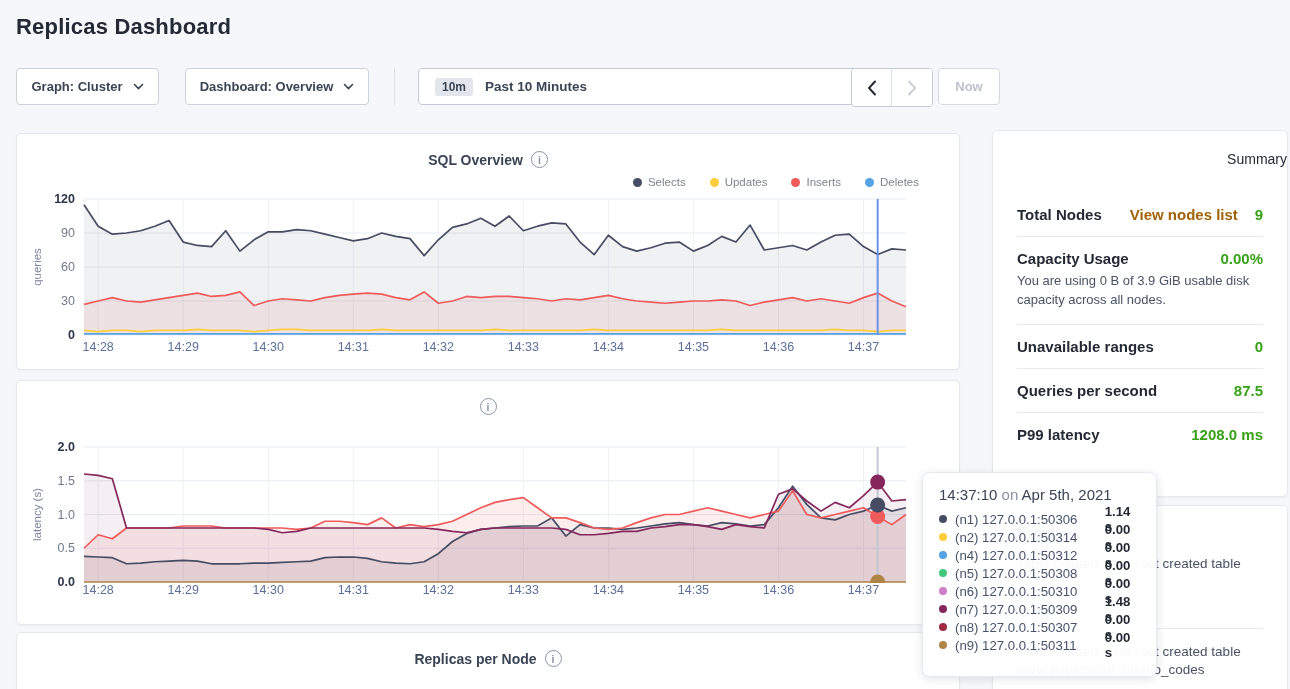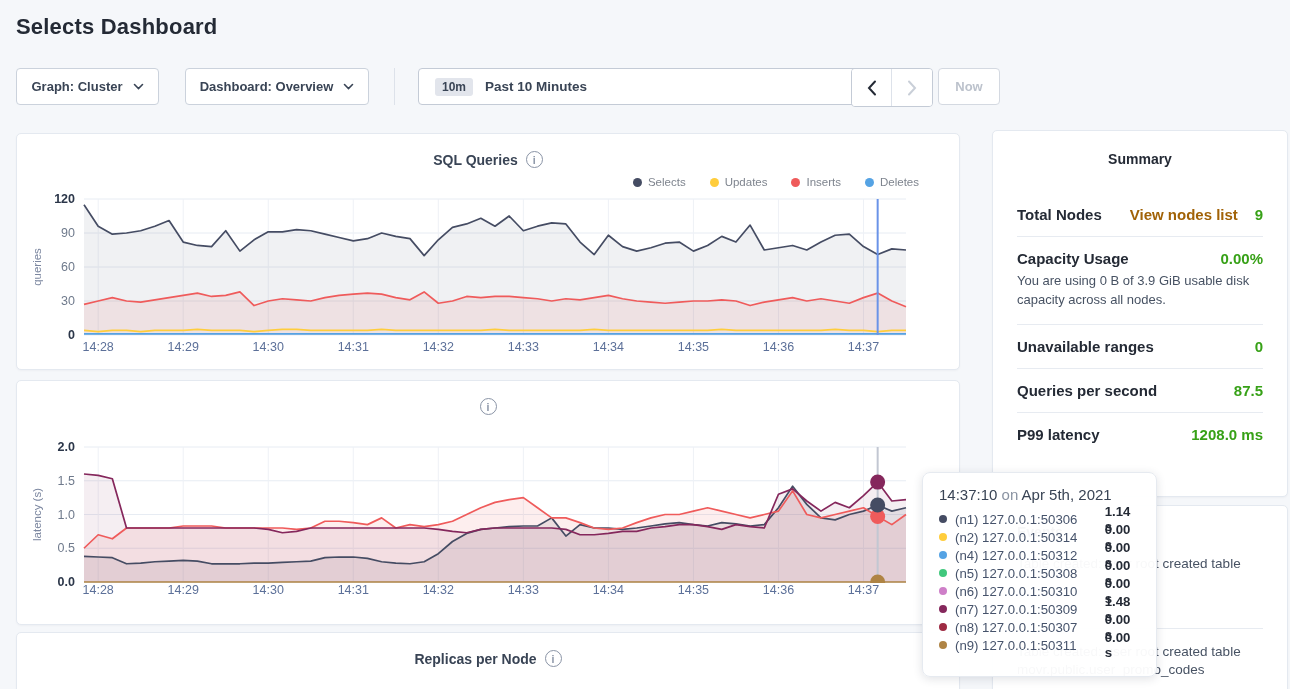--- a/index.html
+++ b/index.html
@@ -21,21 +21,21 @@
   .panel { position:absolute; background:#fff; border:1px solid #E4E9F0; border-radius:5px; box-shadow:0 1px 2px rgba(40,50,70,.04); }
   .chart-title { position:absolute; top:17px; left:0; right:0; display:flex; align-items:center; justify-content:center; gap:8px;
                  font-size:14px; font-weight:700; color:#394455; }
   .info-icon { width:17px; height:17px; border:1.3px solid #8A94A6; border-radius:50%; color:#8A94A6; font-size:10.5px; font-weight:700;
                display:flex; align-items:center; justify-content:center; cursor:pointer; }
   .legend { position:absolute; top:42px; right:40px; display:flex; gap:24px; }
   .legend-item { display:flex; align-items:center; gap:6px; font-size:11.5px; color:#7E848E; cursor:pointer; }
   .dot { width:9px; height:9px; border-radius:50%; flex:0 0 auto; }
 
   
-  .summary-title { text-align:center; font-size:14px; font-weight:700; color:#242A35; padding-top:20px; }
+  .summary-title { text-align:right; font-size:14px; font-weight:400; color:#242A35; padding-top:20px; }
   .s-body { padding:26px 24px 0 24px; }
   .s-row { display:flex; align-items:flex-end; padding:13px 0; }
   .s-row + .s-desc { margin-top:-8px; }
   .s-label { font-size:15px; font-weight:700; color:#242A35; }
   .s-link { font-size:15px; font-weight:700; color:#a16207; margin-left:28px; cursor:pointer; }
   .s-value { margin-left:auto; font-size:15px; font-weight:700; color:#37A117; }
   .s-desc { font-size:13px; color:#475263; line-height:1.45; padding-bottom:14px; }
   .s-div { height:1px; background:#E7EBF1; }
 
   
@@ -53,21 +53,21 @@
   .tt-label { font-size:13.2px; color:#46536B; width:156px; }
   .tt-value { font-size:13.2px; font-weight:700; color:#242A35; }
 
   svg text { font-family:"Liberation Sans","DejaVu Sans",sans-serif; }
 </style>
 </head>
 <body>
 
 <div id="app">
 
-  <div class="page-title">Selects Dashboard</div>
+  <div class="page-title">Replicas Dashboard</div>
 
   <div class="ctl" style="left:16px; width:143px; justify-content:center;">
     <span>Graph: Cluster</span>
     <span class="chev">
       <svg width="11" height="7">
           <path d="M1.5 1.5l4 4 4-4" stroke="#394455" stroke-width="1.6" fill="none" stroke-linecap="round"></path>
         </svg>
     </span>
   </div>
   <div class="ctl" style="left:185px; width:184px; justify-content:center;">
@@ -99,21 +99,21 @@
           <path d="M2 1.5L8 8l-6 6.5" stroke="#C9CFD8" stroke-width="2" fill="none" stroke-linecap="round"></path>
         </svg>
     </div>
   </div>
   <div class="nowbtn">
     <span>Now</span>
   </div>
 
   <div class="panel" style="left:16px; top:133px; width:944px; height:237px;">
     <div class="chart-title">
-      <span>SQL Queries</span>
+      <span>SQL Overview</span>
       <span class="info-icon">i</span>
     </div>
     <div class="legend" id="sql-legend">
         <div class="legend-item">
           <span class="dot" style="background:#454C63"></span>
           <span>Selects</span>
         </div>
         <div class="legend-item">
           <span class="dot" style="background:#FFCD3C"></span>
           <span>Updates</span>

